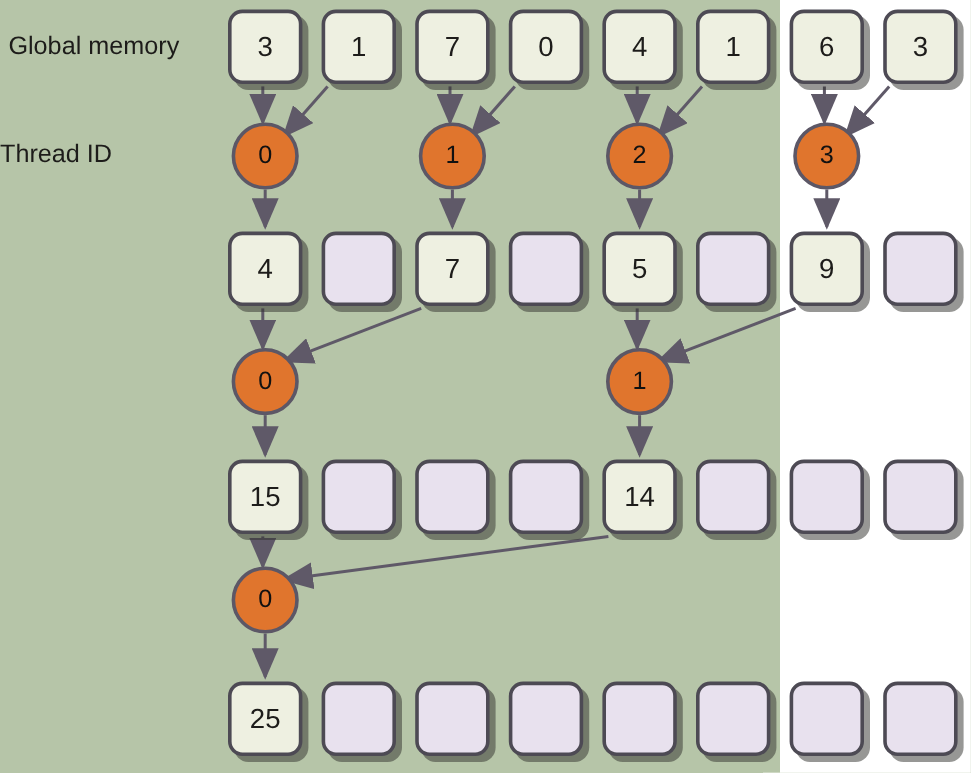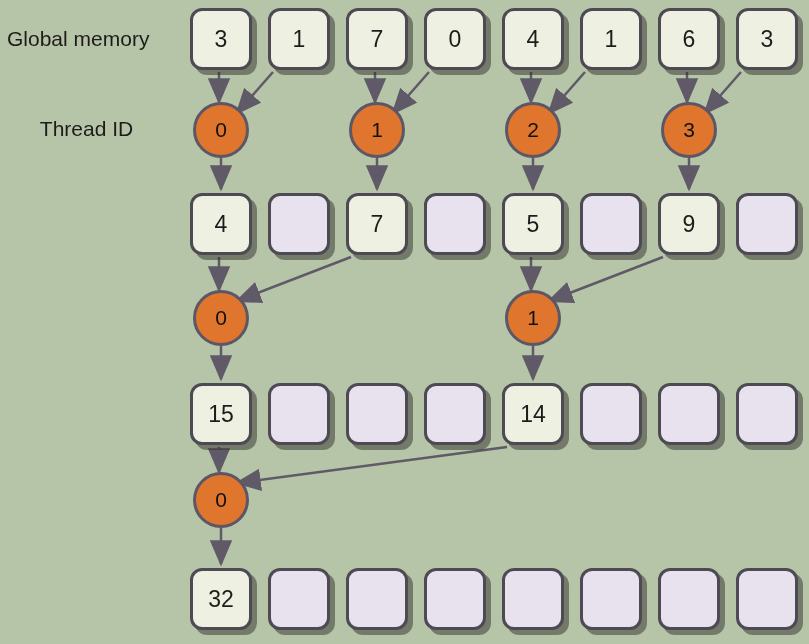--- a/index.html
+++ b/index.html
@@ -3,32 +3,32 @@
 <meta charset="utf-8">
 <style>
   html, body {
     margin: 0; padding: 0;
     width: 809px; height: 644px;
     overflow: hidden;
     font-family: "Liberation Sans", sans-serif;
   }
   .stage {
     position: relative;
-    width: 809px; height: 644px;
+    width: 650px; height: 644px;
     background: var(--bg, #b6c5a8);
     text-decoration: underline;
   }
   .label {
     position: absolute;
     color: var(--text, #1d1c1a);
     font-size: 21px;
     white-space: nowrap;
   }
   #lbl-global { left: 7px; top: 27px; }
-  #lbl-thread { left: 0; top: 117px; width: 173px; text-align: center; }
+  #lbl-thread { left: 0; top: 117px; width: 173px; text-align: left; }
   .mem-cell {
     position: absolute;
     width: 56px; height: 56px;
     border: 3px solid var(--cellBorder, #4d4a54);
     border-radius: 12px;
     box-shadow: 5px 5px 0 rgba(48, 48, 44, 0.50);
     display: flex; align-items: center; justify-content: center;
     font-size: 23px;
     color: var(--text, #1d1c1a);
   }
@@ -103,21 +103,21 @@
       <div class="mem-cell filled" style="left: 658px; top: 193px;">9</div>
       <div class="mem-cell empty" style="left: 736px; top: 193px;"></div>
       <div class="mem-cell filled" style="left: 190px; top: 383px;">15</div>
       <div class="mem-cell empty" style="left: 268px; top: 383px;"></div>
       <div class="mem-cell empty" style="left: 346px; top: 383px;"></div>
       <div class="mem-cell empty" style="left: 424px; top: 383px;"></div>
       <div class="mem-cell filled" style="left: 502px; top: 383px; text-align: center;">14</div>
       <div class="mem-cell empty" style="left: 580px; top: 383px;"></div>
       <div class="mem-cell empty" style="left: 658px; top: 383px;"></div>
       <div class="mem-cell empty" style="left: 736px; top: 383px;"></div>
-      <div class="mem-cell filled" style="left: 190px; top: 568px;">32</div>
+      <div class="mem-cell filled" style="left: 190px; top: 568px;">25</div>
       <div class="mem-cell empty" style="left: 268px; top: 568px;"></div>
       <div class="mem-cell empty" style="left: 346px; top: 568px;"></div>
       <div class="mem-cell empty" style="left: 424px; top: 568px;"></div>
       <div class="mem-cell empty" style="left: 502px; top: 568px;"></div>
       <div class="mem-cell empty" style="left: 580px; top: 568px;"></div>
       <div class="mem-cell empty" style="left: 658px; top: 568px;"></div>
       <div class="mem-cell empty" style="left: 736px; top: 568px;"></div>
       <div class="thread-circle" style="left: 193px; top: 102px;">0</div>
       <div class="thread-circle" style="left: 349px; top: 102px;">1</div>
       <div class="thread-circle" style="left: 505px; top: 102px;">2</div>

